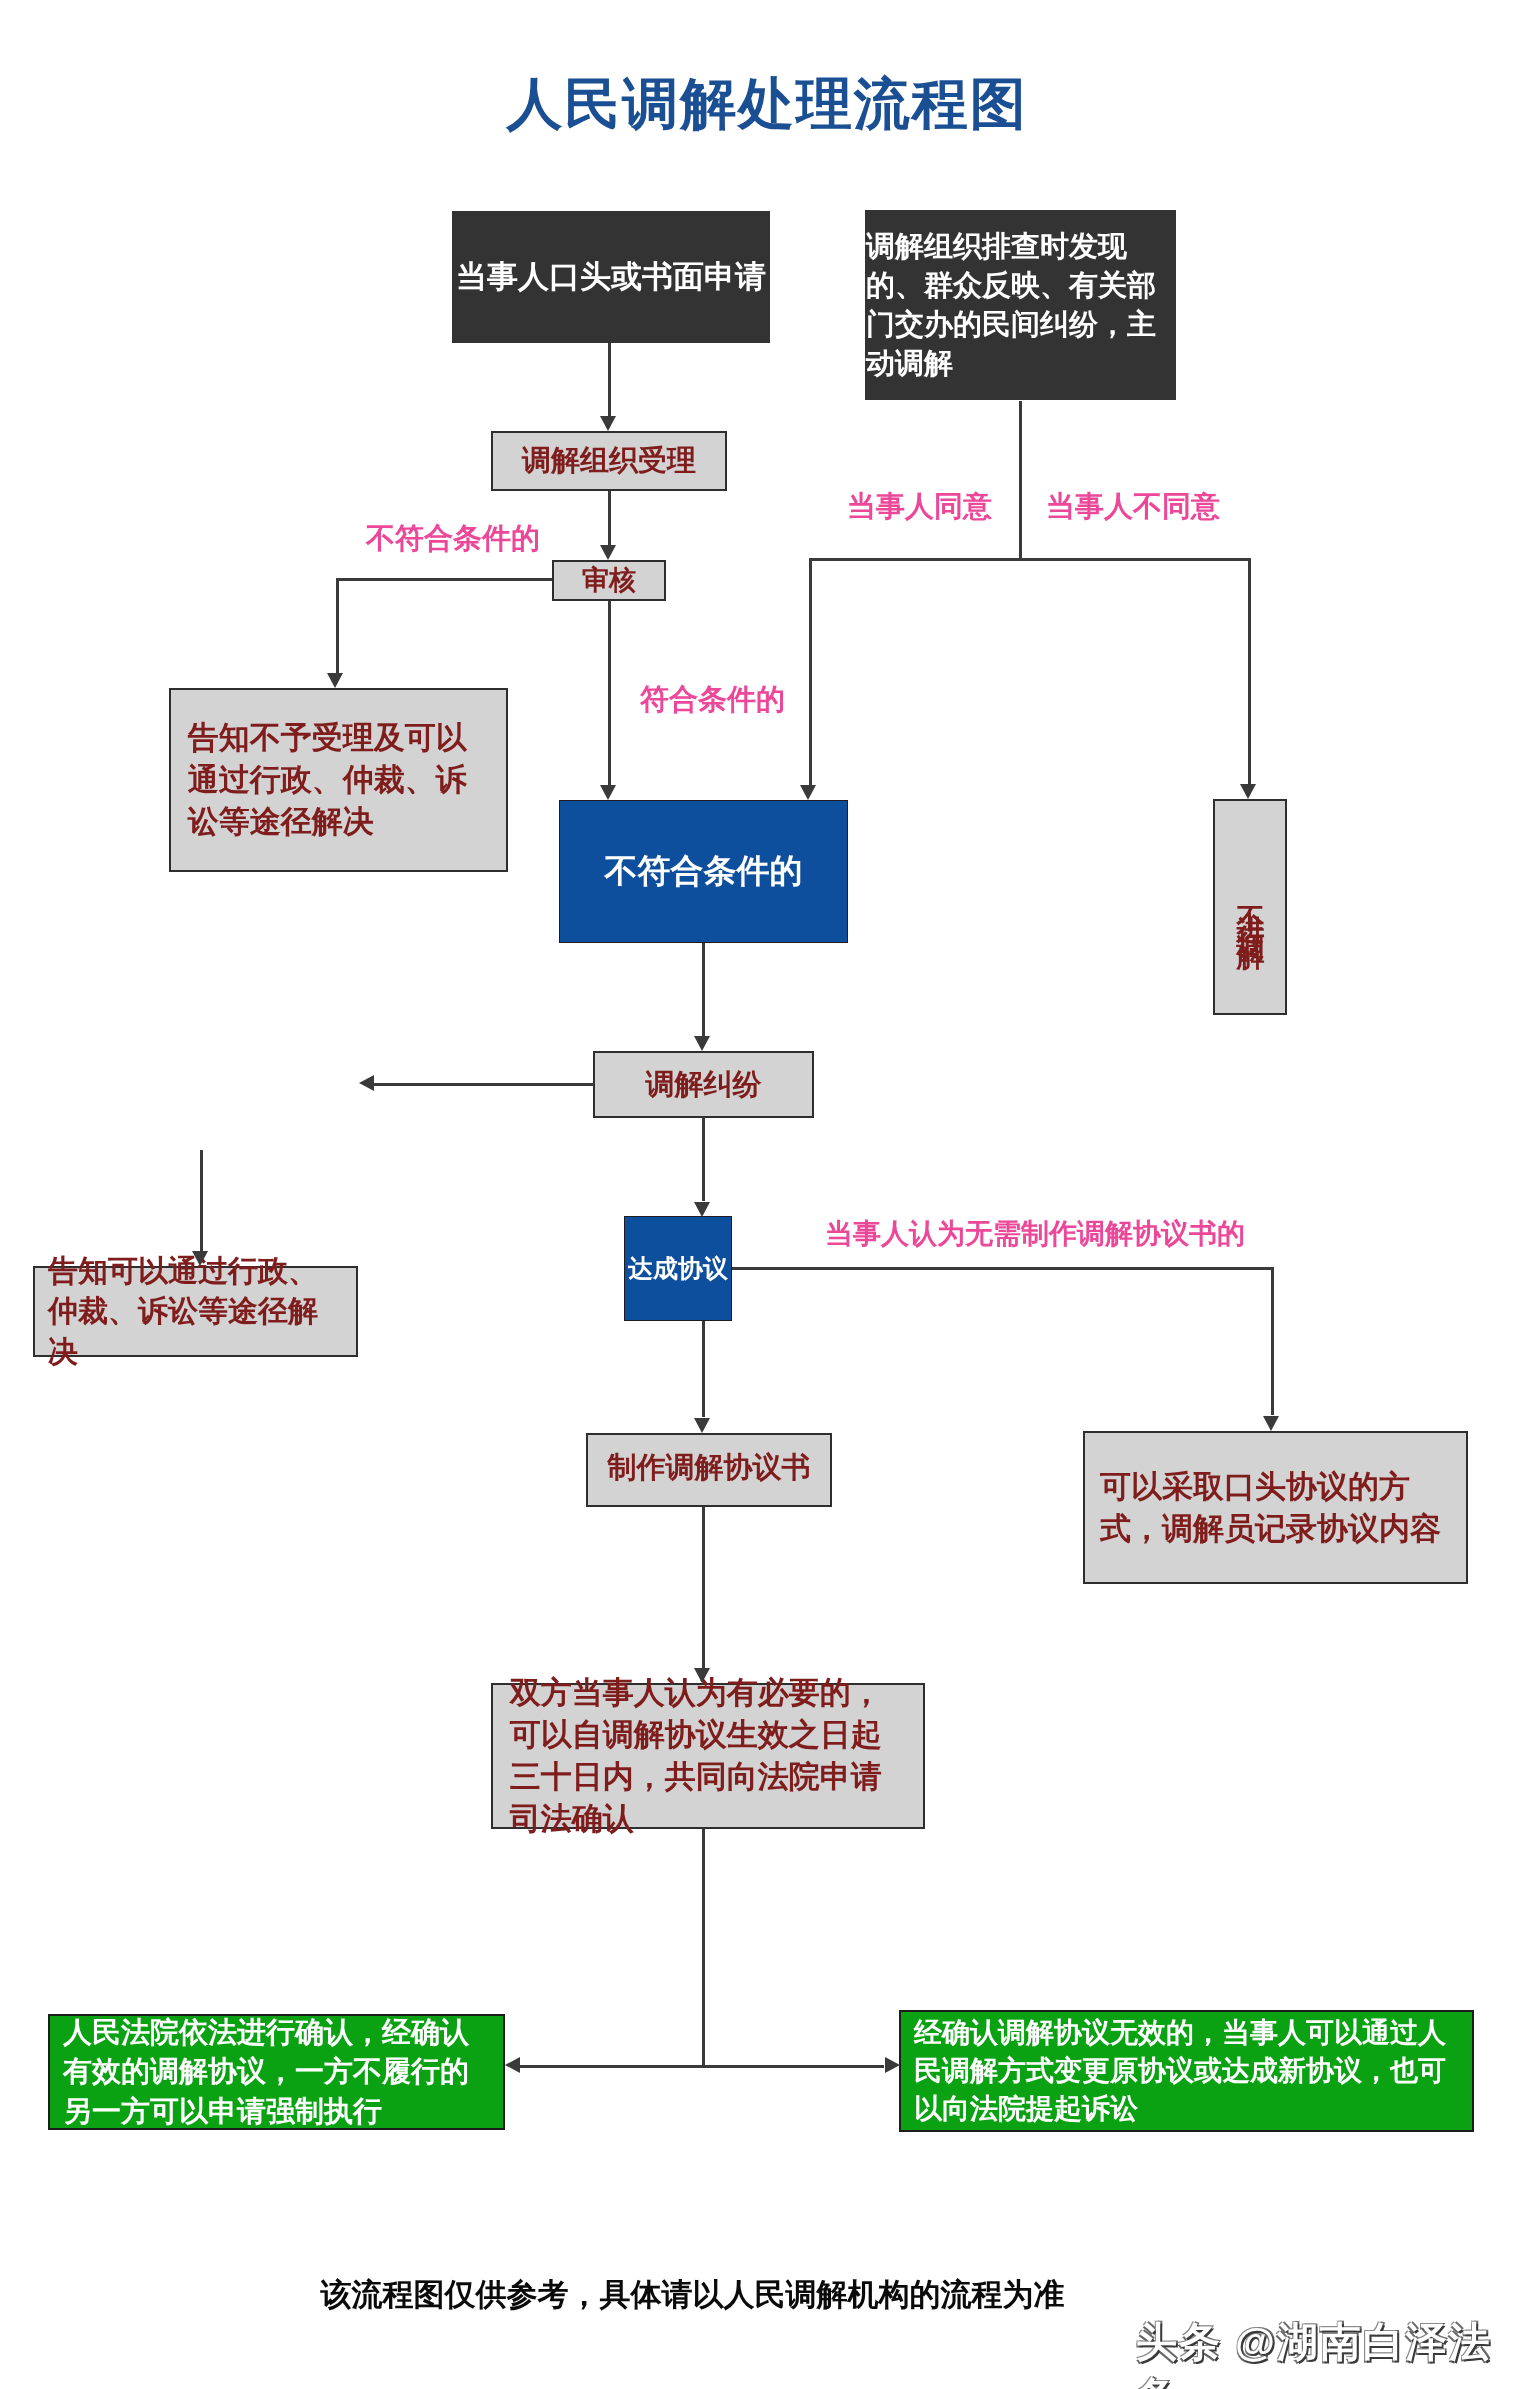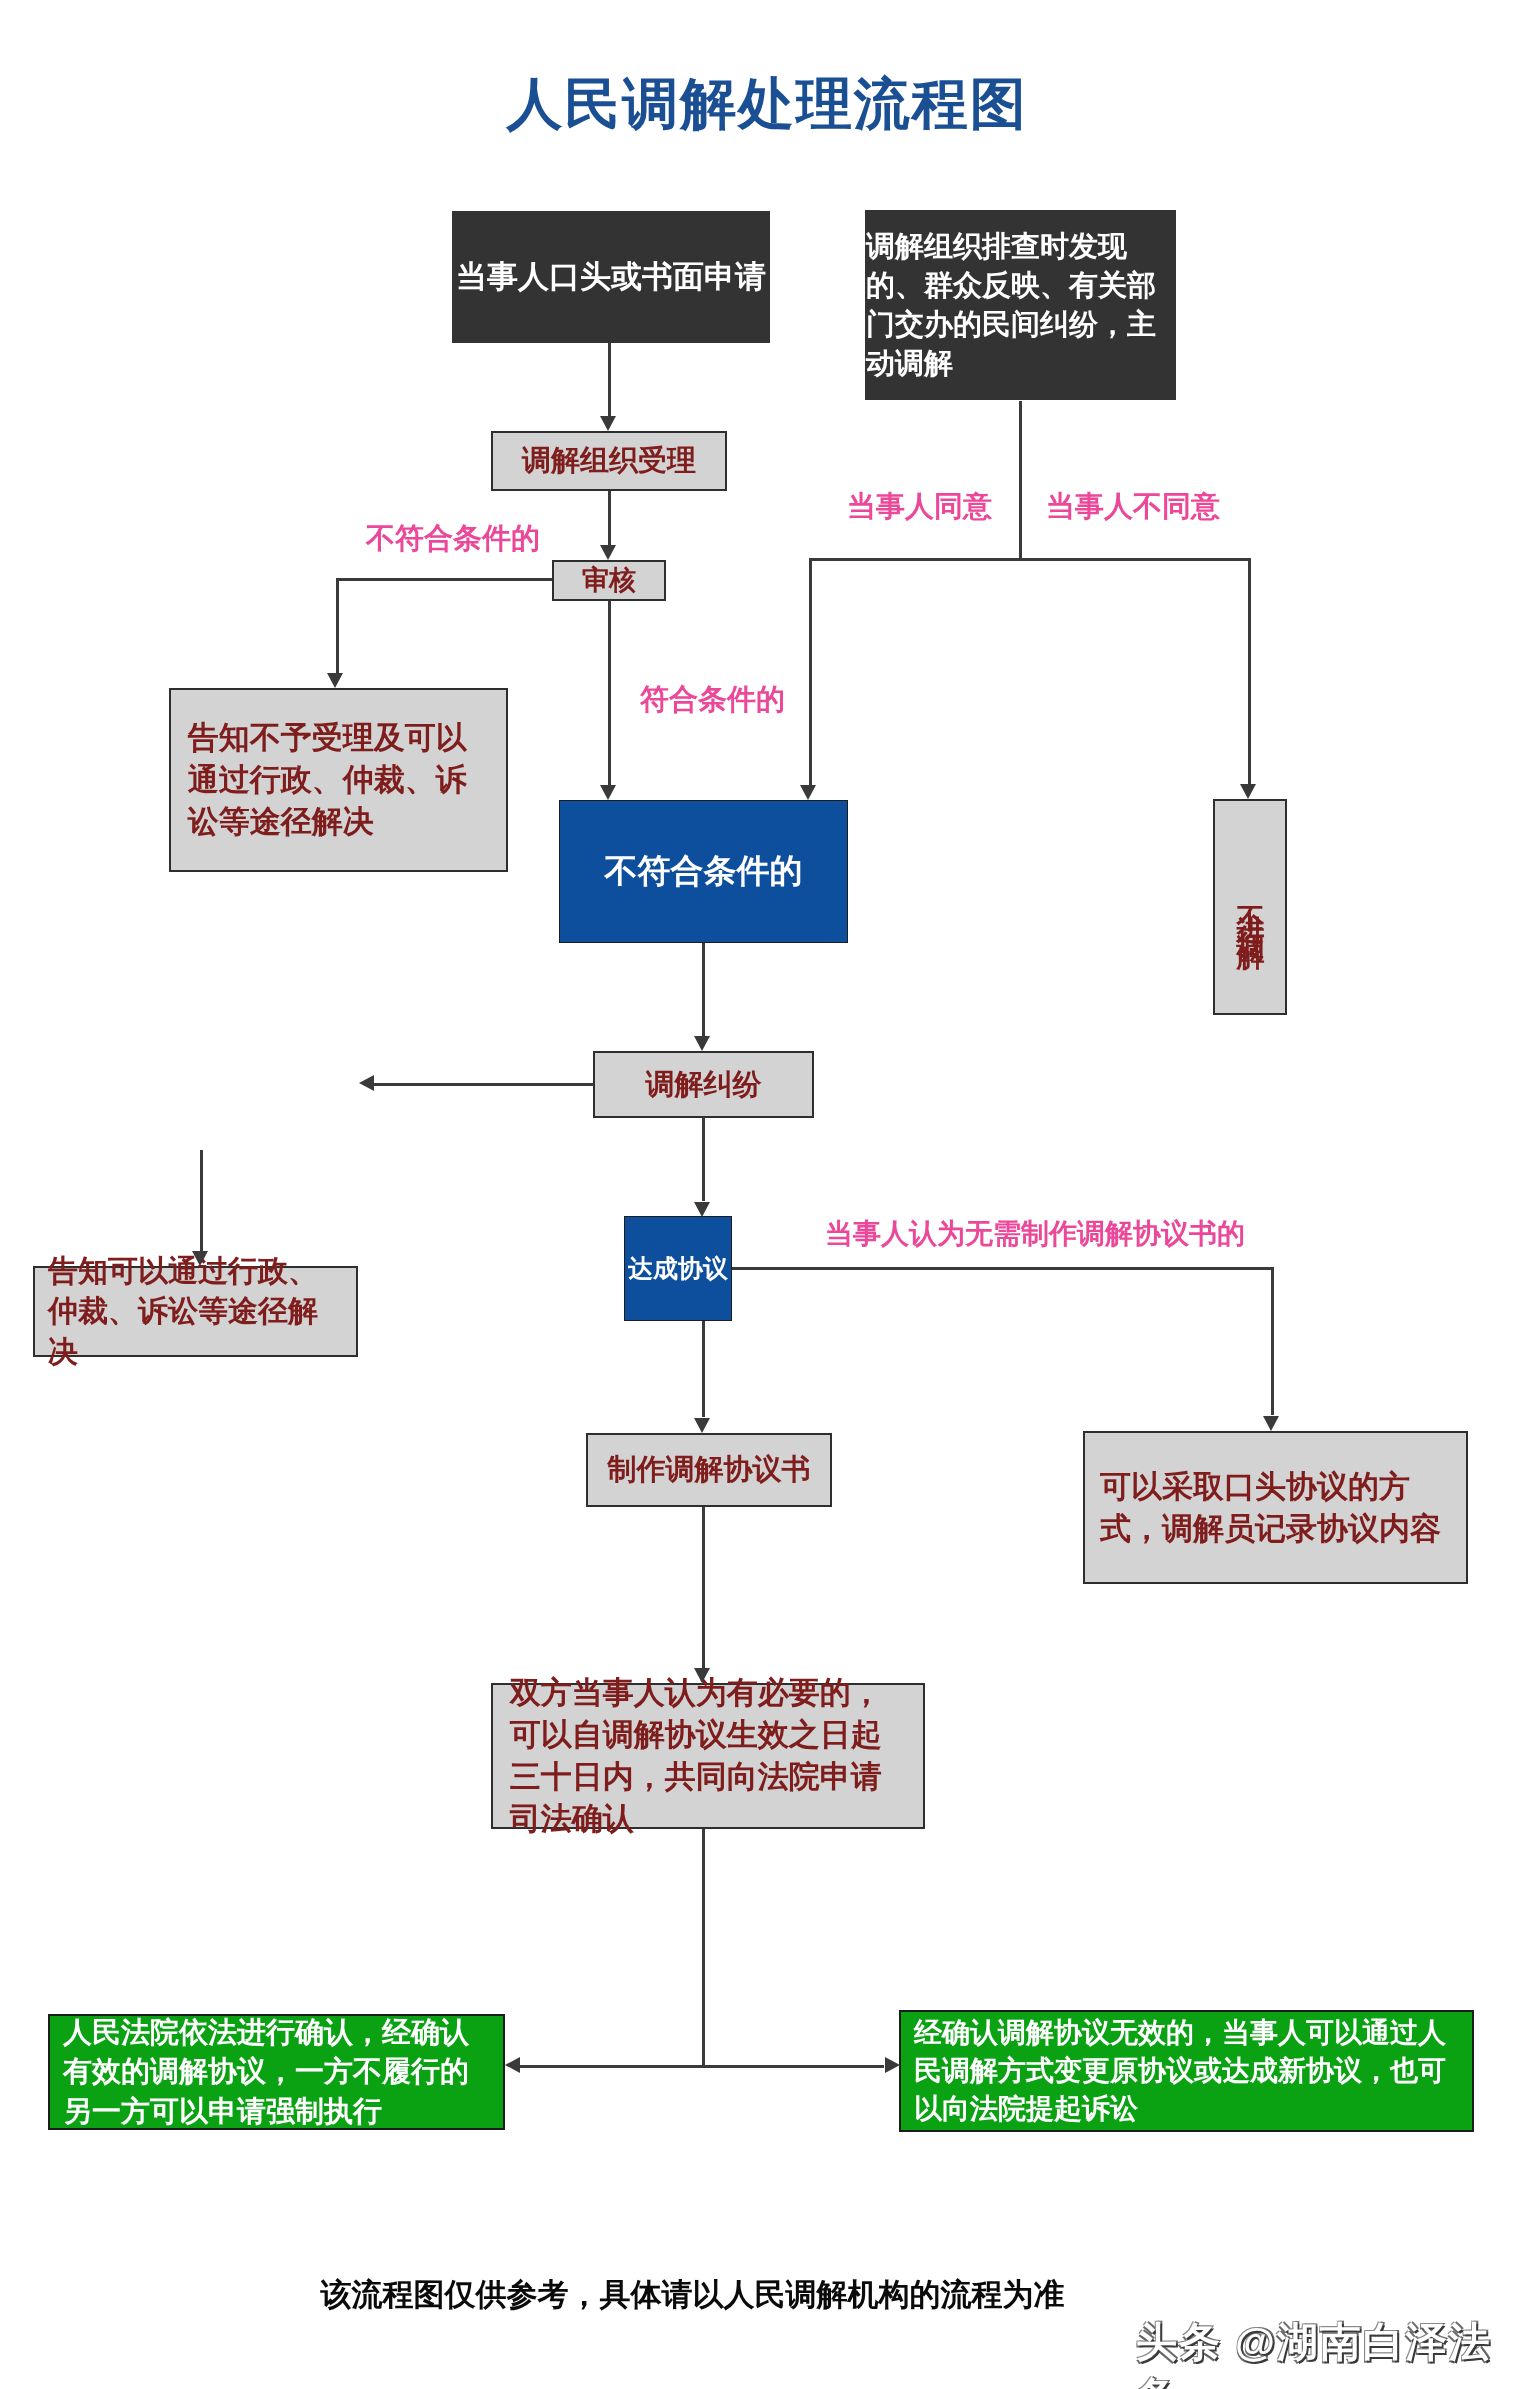--- a/index.html
+++ b/index.html
@@ -50,21 +50,21 @@
 
   <div class="box gray" style="left:593px;top:1051px;width:221px;height:67px;font-size:29px;">调解纠纷</div>
 
 
   <div class="box gray left-text" style="left:33px;top:1266px;width:325px;height:91px;font-size:30px;padding:7.4px 13px;">告知可以通过行政、仲裁、诉讼等途径解决</div>
 
   <div class="box blue" style="left:624px;top:1216px;width:108px;height:105px;font-size:25px;">达成协议</div>
 
   <div class="box gray left-text" style="left:1083px;top:1431px;width:385px;height:153px;font-size:31px;padding:9.3px 15px;">可以采取口头协议的方式，调解员记录协议内容</div>
 
-  <div class="box gray" style="left:586px;top:1433px;width:246px;height:74px;font-size:29px;">制作调解协议书</div>
+  <div class="box gray" style="left:586px;top:1433px;width:246px;height:74px;font-size:29px;font-family:Liberation Mono, monospace;">制作调解协议书</div>
 
   <div class="box gray left-text" style="left:491px;top:1683px;width:434px;height:146px;font-size:31px;padding:9.3px 16.7px;">双方当事人认为有必要的，可以自调解协议生效之日起三十日内，共同向法院申请司法确认</div>
 
   <div class="box green left-text" style="left:48px;top:2014px;width:457px;height:116px;font-size:29px;padding:7.4px 13px;">人民法院依法进行确认，经确认有效的调解协议，一方不履行的另一方可以申请强制执行</div>
 
   <div class="box green left-text" style="left:899px;top:2010px;width:575px;height:122px;font-size:28px;padding:7.4px 13px;">经确认调解协议无效的，当事人可以通过人民调解方式变更原协议或达成新协议，也可以向法院提起诉讼</div>
 
   <div class="elabel" style="left:366px;top:519px;">不符合条件的</div>
   <div class="elabel" style="left:640px;top:680px;">符合条件的</div>
   <div class="elabel" style="left:847px;top:487px;">当事人同意</div>

